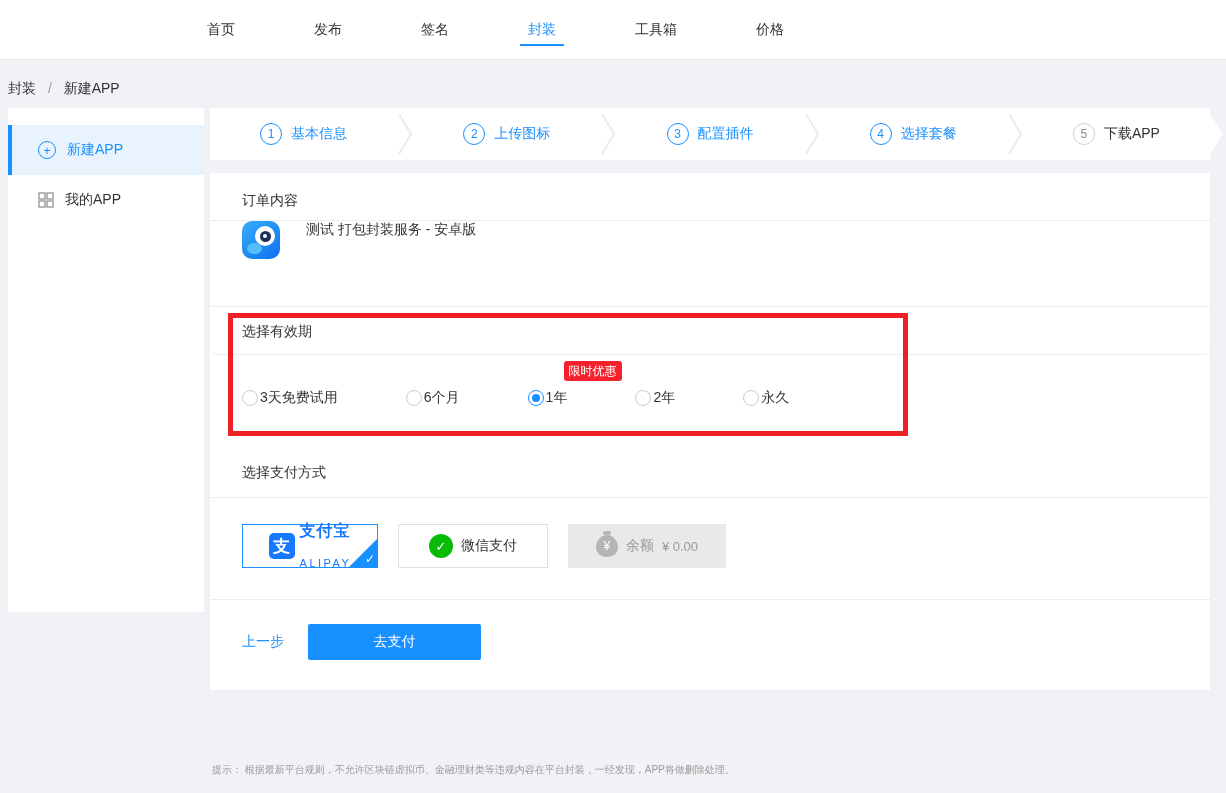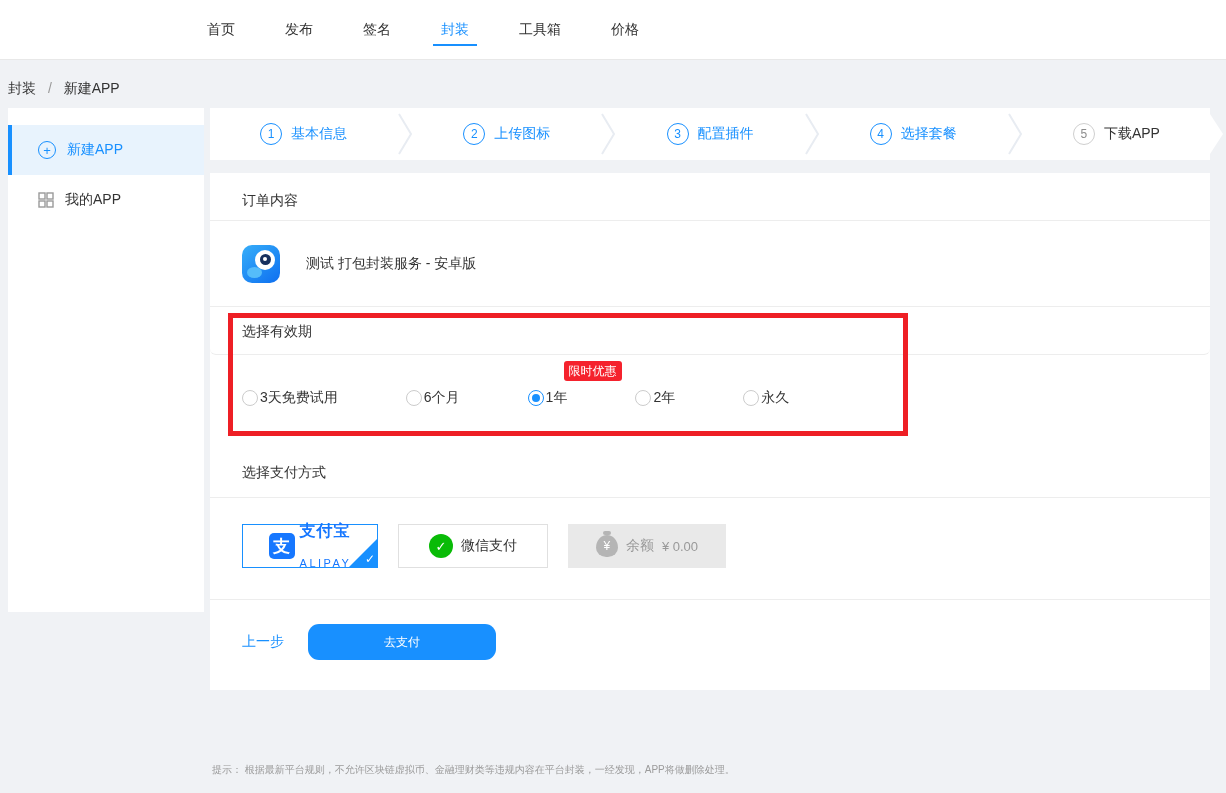--- a/index.html
+++ b/index.html
@@ -9,21 +9,21 @@
   }
   *{box-sizing:border-box; margin:0; padding:0;}
   body{
     width:1226px; height:793px; position:relative; overflow:hidden;
     background:#f0f2f5; font-family:"Liberation Sans","DejaVu Sans",sans-serif;
     color:var(--text); font-size:14px;
   }
   
   .topnav{position:absolute; top:0; left:0; right:0; height:60px; background:#fff;
     border-bottom:1px solid #e8e8e8; display:flex; align-items:center;
-    padding-left:207px; gap:50px;}
+    padding-left:207px; gap:79px;}
   .nav-item{height:100%; display:flex; align-items:center; cursor:pointer; position:relative; color:var(--text);}
   .nav-item.active{color:var(--accent);}
   .nav-item.active::after{content:""; position:absolute; left:50%; transform:translateX(-50%);
     bottom:13px; width:44px; height:2px; background:var(--accent);}
   
   .breadcrumb{position:absolute; top:80px; left:8px;}
   .breadcrumb .sep{color:var(--muted); margin:0 8px;}
   .breadcrumb .crumb-link{cursor:pointer;}
   
   .sidebar{position:absolute; left:8px; top:108px; width:196px; height:504px; background:#fff;}
@@ -43,21 +43,21 @@
     color:var(--accent); display:flex; align-items:center; justify-content:center; font-size:12px; flex:none;}
   .step-label{color:var(--accent);}
   .step.pending .step-circle{border-color:#cfcfcf; color:#8c8c8c;}
   .step.pending .step-label{color:var(--text);}
   .chev{flex:none;}
   .wizard-end-arrow{position:absolute; right:-13px; top:6px; width:0; height:0;
     border-left:13px solid #fff; border-top:20px solid transparent; border-bottom:20px solid transparent;}
   
   .card{position:absolute; left:210px; top:173px; width:1000px; background:#fff;}
   .sec-head{height:48px; line-height:55px; padding:0 32px; border-bottom:1px solid var(--line);}
-  .product-row{height:86px; display:flex; align-items:center; gap:26px; padding:0 32px;
+  .product-row{height:86px; display:flex; gap:26px; padding:0 32px;
     border-bottom:1px solid var(--line);}
   .app-icon{width:38px; height:38px; border-radius:10px; position:relative; flex:none;
     background:linear-gradient(140deg,#36aef9 0%,#0e6ff0 100%);}
   .app-icon .lens{position:absolute; right:5px; top:5px; width:20px; height:20px; border-radius:50%;
     background:#fff; display:flex; align-items:center; justify-content:center;}
   .app-icon .pupil{width:11px; height:11px; border-radius:50%; background:#17305e; position:relative;}
   .app-icon .pupil::after{content:""; position:absolute; left:3px; top:3px; width:4px; height:4px;
     border-radius:50%; background:#fff;}
   .app-icon::after{content:""; position:absolute; left:5px; bottom:5px; width:15px; height:11px;
     background:#55bcfa; border-radius:50%;}
@@ -95,22 +95,22 @@
     display:flex; align-items:center; justify-content:center; font-size:12px; flex:none;}
   .bag-icon::before{content:""; position:absolute; top:-4px; left:7px; width:8px; height:4px;
     background:#b5b5b5; border-radius:2px;}
   .balance .amount{font-size:13px;}
   .total-row{padding:25px 32px 0; display:flex; align-items:baseline;}
   .total-price{color:var(--price-orange); margin-left:10px;}
   .total-price .cur{font-size:19px;}
   .total-price .val{font-size:26px; margin-left:4px;}
   .actions{padding:24px 32px 30px; display:flex; align-items:center;}
   .prev-link{color:var(--accent); cursor:pointer;}
-  .pay-btn{width:188px; height:36px; margin-left:24px; background:var(--accent); color:#fff;
-    border:none; border-radius:11px; font-size:12px; cursor:pointer;
+  .pay-btn{width:173px; height:36px; margin-left:24px; background:var(--accent); color:#fff;
+    border:none; border-radius:2px; font-size:14px; cursor:pointer;
     font-family:"Liberation Sans","DejaVu Sans",sans-serif;}
   .footer-tip{position:absolute; left:212px; top:763px; width:1000px; font-size:10px; color:#9b9b9b;}
 </style>
 </head>
 <body>
 
 <div class="topnav">
   <div class="nav-item">首页</div>
   <div class="nav-item">发布</div>
   <div class="nav-item">签名</div>

